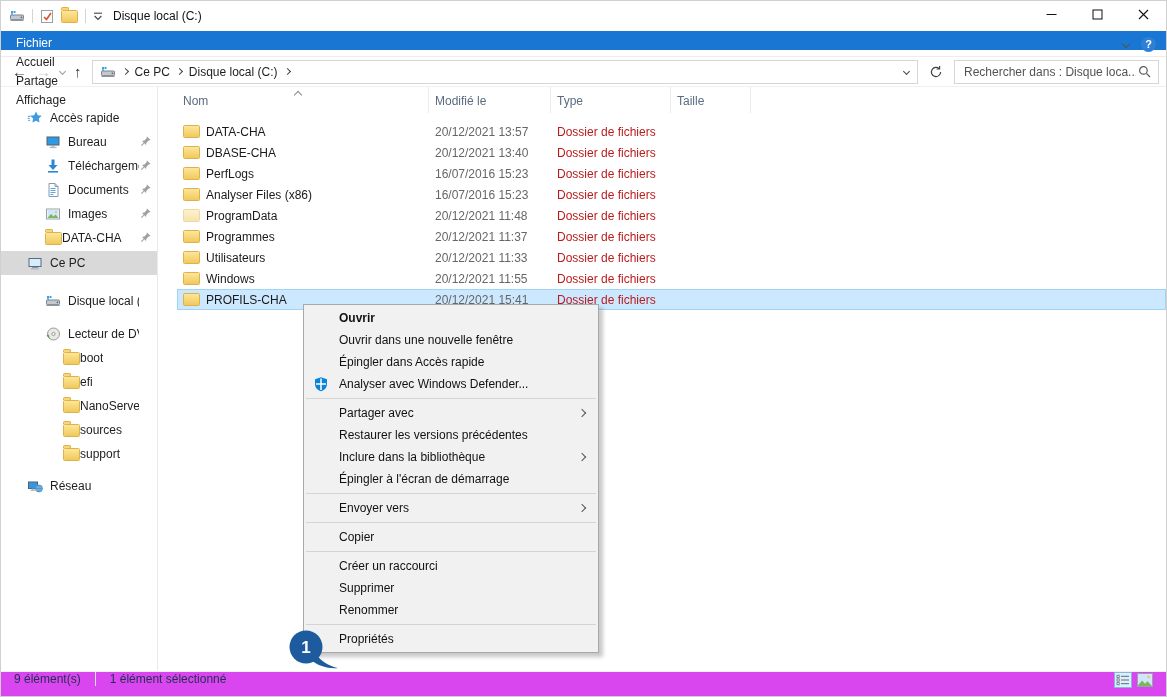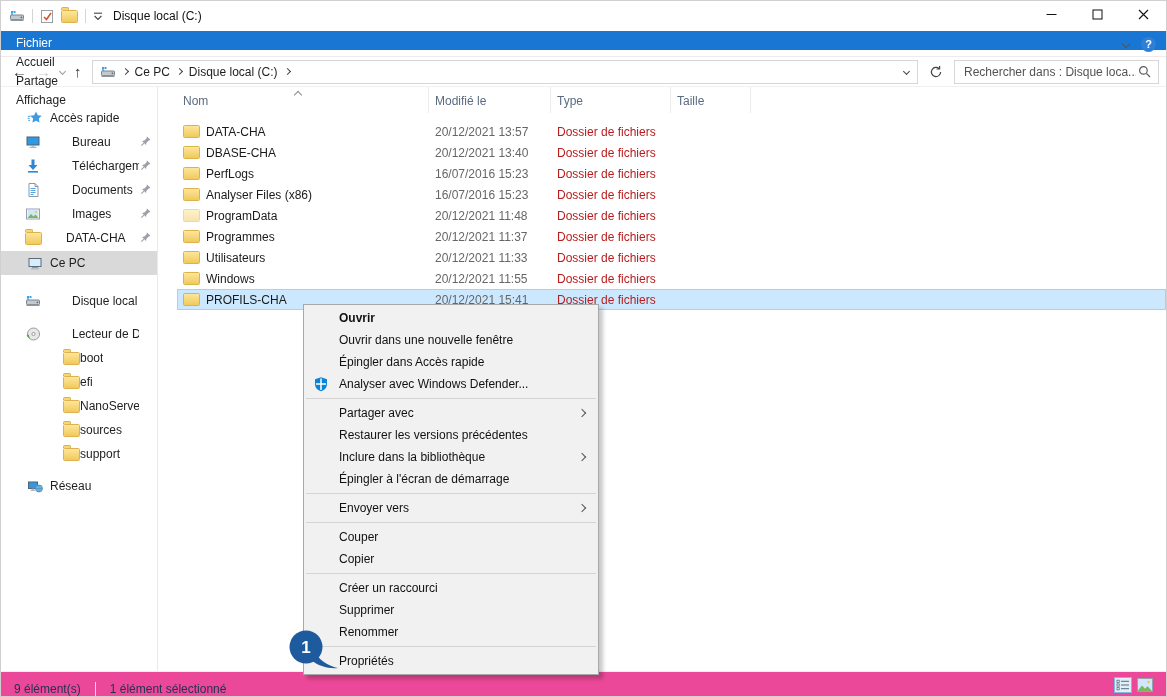--- a/index.html
+++ b/index.html
@@ -42,21 +42,21 @@
   .chev{display:inline-block;width:6px;height:6px;border-top:1.4px solid #555;border-right:1.4px solid #555;transform:rotate(45deg);}
   .chev.down{transform:rotate(135deg);}
   .chev.up{transform:rotate(-45deg);border-color:#8a8a8a;}
   .chev.sm{width:5px;height:5px;border-color:#444;}
 
   
   .body{position:absolute;top:86px;bottom:25px;left:0;right:0;display:flex;}
   .sidebar{width:157px;border-right:1px solid #e9e9e9;padding-top:19px;overflow:hidden;flex:none;}
   .side-item{height:24px;display:flex;align-items:center;position:relative;padding-right:18px;}
   .side-item.ind0{padding-left:26px;}
-  .side-item.ind1{padding-left:24px;gap:24px;}
+  .side-item.ind1{padding-left:44px;}
   .side-item.ind2{padding-left:62px;}
   .side-item.selected{background:var(--sidebar-selected,#d9d9d9);}
   .side-item .ic{margin-right:7px;flex:none;}
   .s-label{white-space:nowrap;overflow:hidden;}
   .pin{position:absolute;right:5px;top:5px;}
 
   .main{flex:1;position:relative;padding-left:19px;overflow:hidden;}
   .cols{display:flex;height:26px;color:#5a6b82;position:relative;}
   .col{padding:7px 0 0 6px;border-right:1px solid #ececec;}
   .c-name{width:252px;}
@@ -88,22 +88,22 @@
   .menu-item{height:22px;display:flex;align-items:center;padding-left:35px;position:relative;color:#111;}
   .menu-item.bold{font-weight:bold;}
   .menu-sep{height:1px;background:#d4d4d4;margin:3px 2px;}
   .menu-ic{position:absolute;left:9px;top:3px;width:16px;height:16px;}
   .sub-arrow{position:absolute;right:13px;top:8px;}
 
   
   .badge{position:absolute;left:287px;top:627px;z-index:30;}
 
   
-  .statusbar{position:absolute;bottom:0;left:0;right:0;height:25px;display:flex;align-items:flex-end;
-    gap:14px;padding:0 13px;color:var(--status-text,#1f3250);border-top:1px solid #f0f0f0;background:#ec4899;}
+  .statusbar{position:absolute;bottom:0;left:0;right:0;height:25px;display:flex;align-items:flex-start;
+    gap:14px;padding:0 13px;color:var(--status-text,#1f3250);border-top:1px solid #f0f0f0;background:#d946ef;}
   .sb-div{width:1px;height:14px;background:#e0e0e0;}
   .view-icons{margin-left:auto;display:flex;gap:5px;align-items:center;}
   .view-btn{display:inline-flex;}
 </style>
 </head>
 <body>
 
 <div class="window">
 
   <div class="titlebar">
@@ -479,23 +479,20 @@
       </div>
       <div class="menu-item">
         <span>Épingler à l'écran de démarrage</span>
       </div>
       <div class="menu-sep"></div>
       <div class="menu-item">
         <span>Envoyer vers</span>
         <span class="chev sub-arrow"></span>
       </div>
       <div class="menu-sep"></div>
-      <div class="menu-item">
-        <span>Couper</span>
-      </div>
       <div class="menu-item">
         <span>Copier</span>
       </div>
       <div class="menu-sep"></div>
       <div class="menu-item">
         <span>Créer un raccourci</span>
       </div>
       <div class="menu-item">
         <span>Supprimer</span>
       </div>

